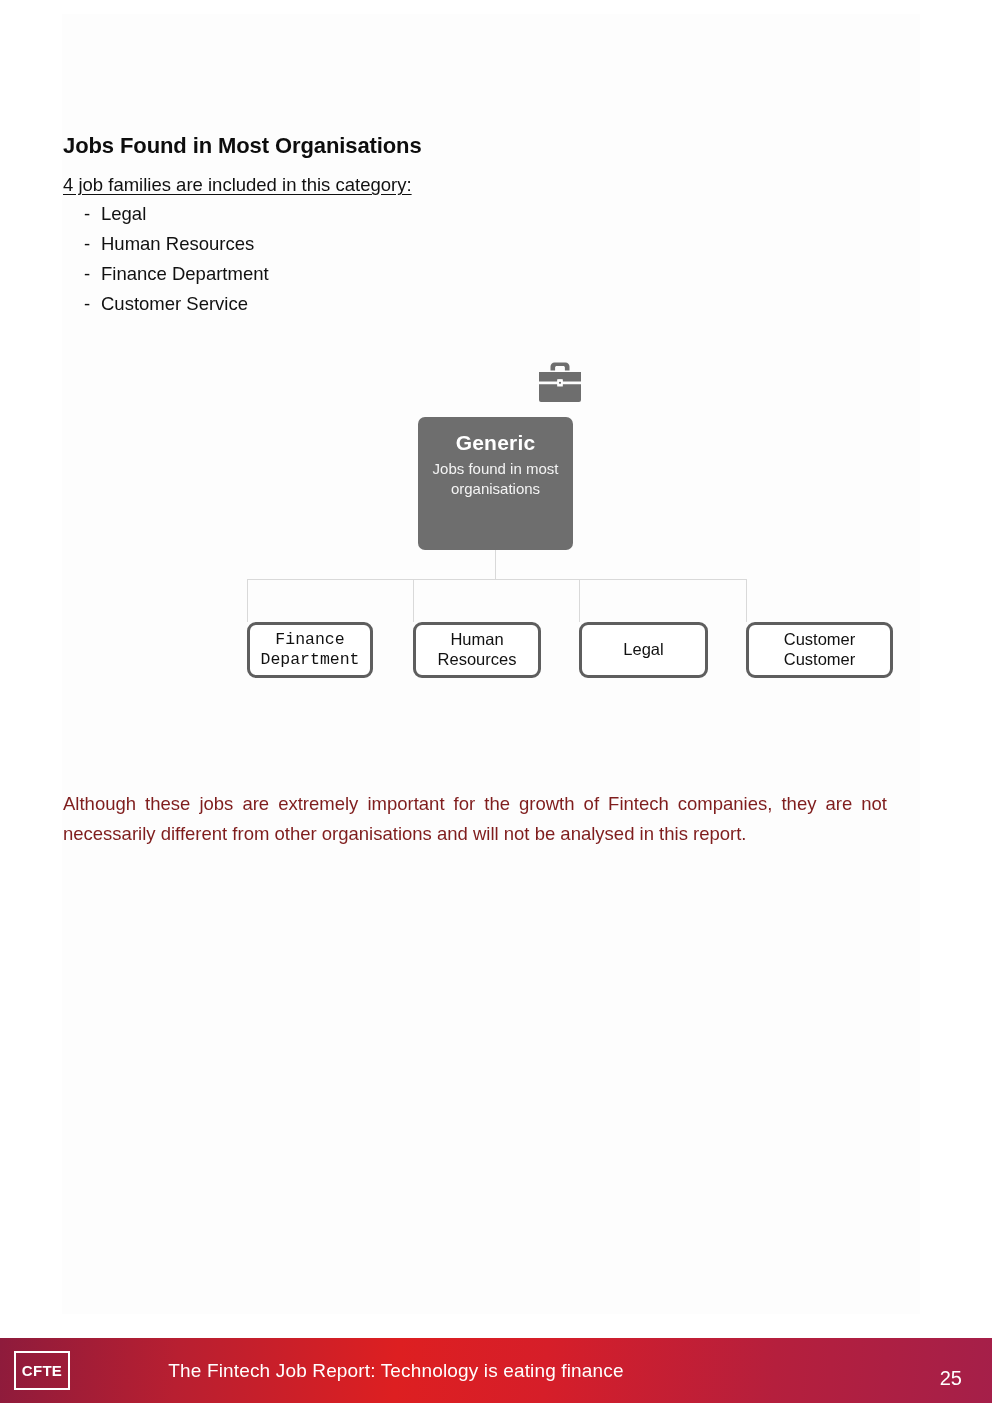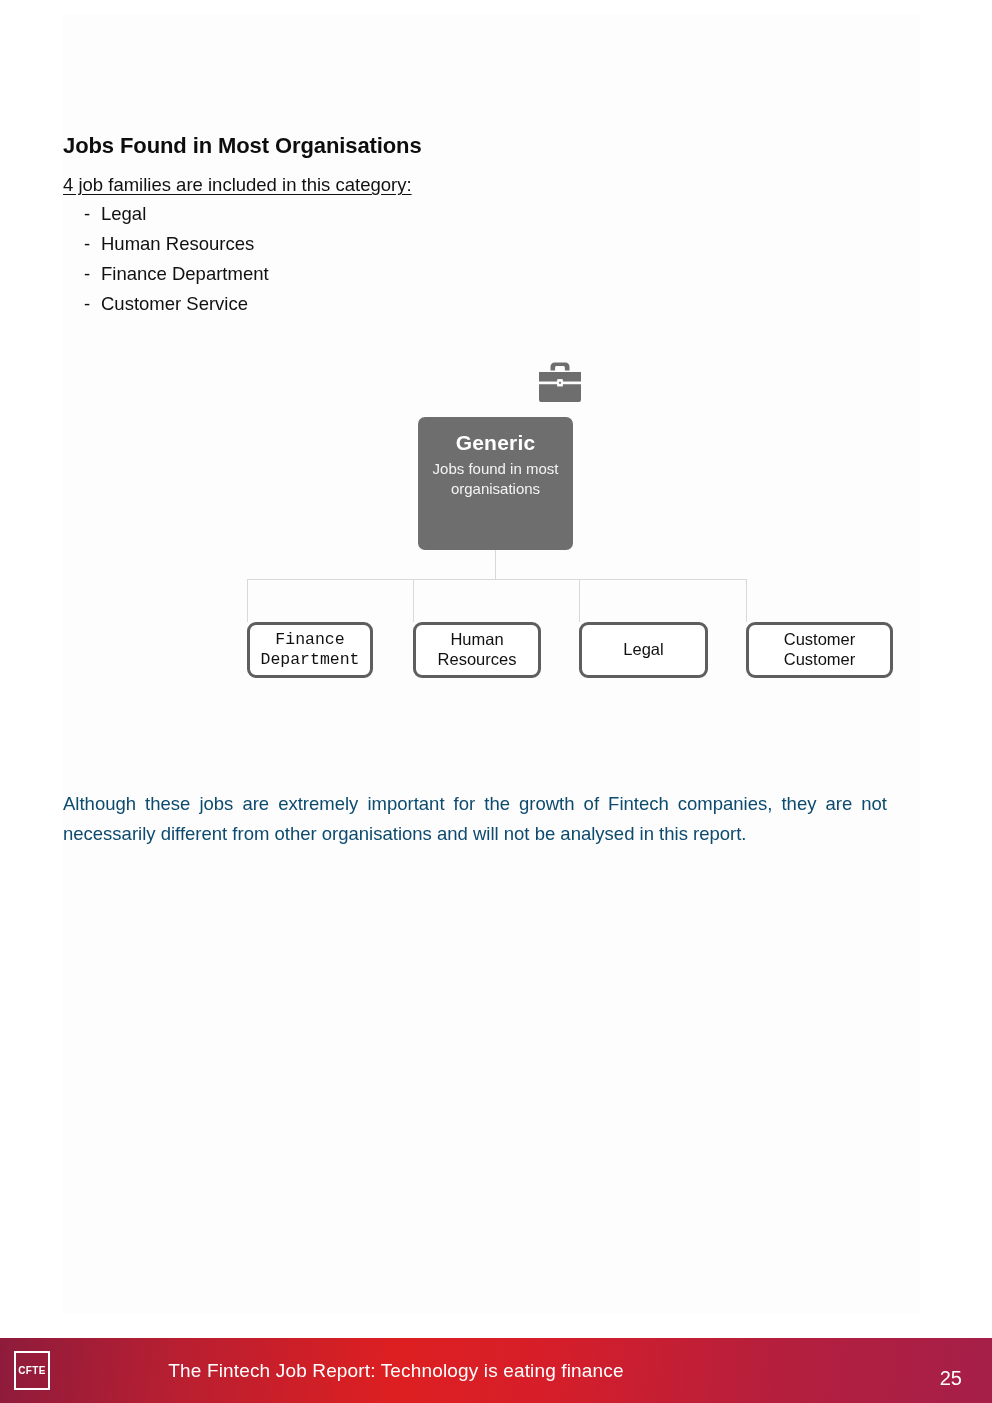--- a/index.html
+++ b/index.html
@@ -171,21 +171,21 @@
   }
 
   
   .body-paragraph {
     position: absolute;
     left: 63px;
     top: 770px;
     width: 824px;
     font-size: 18.5px;
     line-height: 30px;
-    color: #0c4a6e;
+    color: #7f1d1d;
     text-align: justify;
   }
 
   
   .doc-footer {
     position: absolute;
     left: 0;
     top: 1338px;
     width: 992px;
     height: 65px;
@@ -194,29 +194,29 @@
                 #b81f31 18%,
                 #dd1f21 40%,
                 #d61e29 55%,
                 #b51f3d 78%,
                 #a51f49 100%);
   }
   .footer-logo {
     position: absolute;
     left: 14px;
     top: 13px;
-    width: 36px;
+    width: 56px;
     height: 39px;
     border: 2px solid #ffffff;
     box-sizing: border-box;
     display: flex;
     align-items: center;
     justify-content: center;
     color: #ffffff;
-    font-size: 10px;
+    font-size: 15px;
     font-weight: bold;
     letter-spacing: .3px;
   }
   .footer-title {
     position: absolute;
     left: 0;
     top: 0;
     width: 792px;
     height: 65px;
     display: flex;

